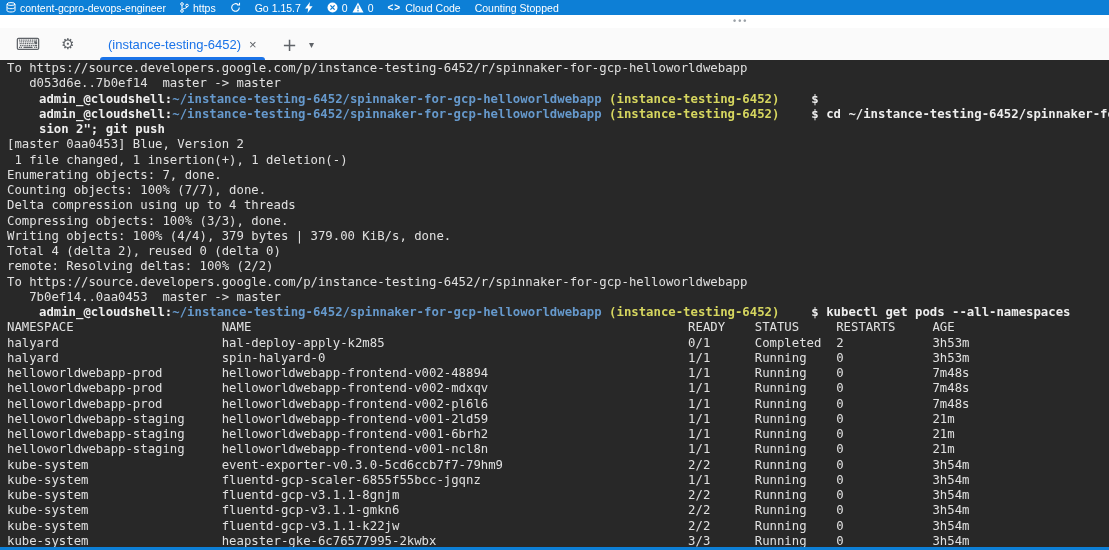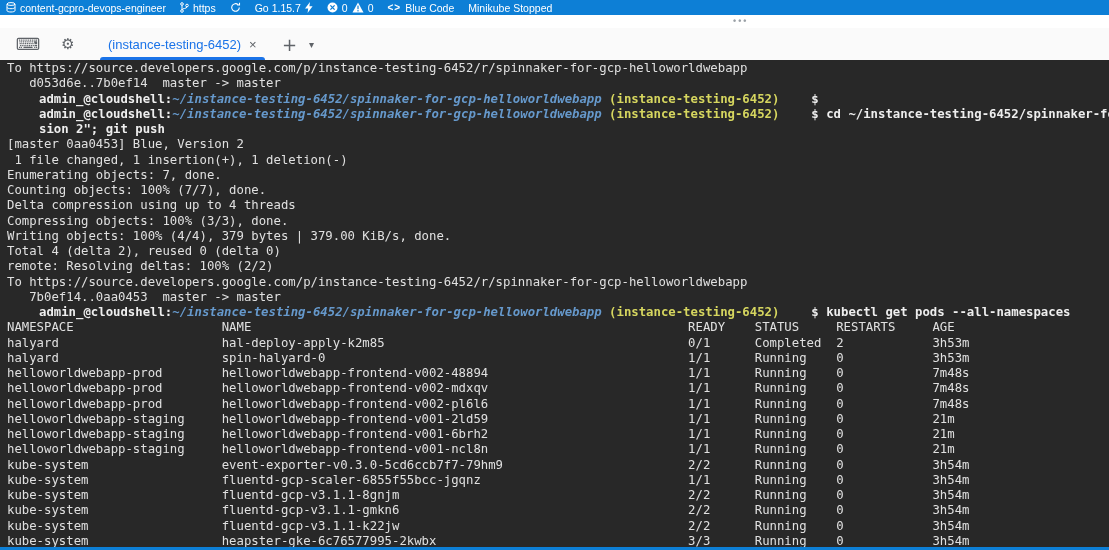--- a/index.html
+++ b/index.html
@@ -42,21 +42,21 @@
 
   
   .terminal {
     position: absolute; top: 60px; left: 0; right: 0; bottom: 0;
     background: var(--term-bg, #282828); color: var(--term-fg, #e0e0e0);
     font-family: "DejaVu Sans Mono", monospace; font-size: 12.3px; line-height: 15.25px;
     padding: 1px 0 0 7px; white-space: pre; overflow: hidden; cursor: text;
   }
   .terminal .tl { white-space: pre; }
   .terminal .u { color: #eeeeee; font-weight: bold; margin-left: 32px; }
-  .terminal .p { color: var(--path-blue, #6699cc); font-weight: bold; font-style: italic; }
+  .terminal .p { color: var(--path-blue, #6699cc); font-weight: bold; }
   .terminal .i { color: var(--inst-yellow, #d6d65f); font-weight: bold; }
 
   
   .bottom-edge { position: absolute; left: 0; right: 0; bottom: 0; height: 3px; background: var(--topbar-blue, #0d7fd6); }
 </style>
 </head>
 <body>
 
 <div class="topbar">
   <span class="item">
@@ -114,24 +114,24 @@
       <svg width="12" height="11" viewBox="0 0 12 11">
           <polygon points="6,0.5 11.5,10.5 0.5,10.5" fill="#ffffff"></polygon>
           <rect x="5.4" y="3.6" width="1.2" height="3.6" fill="var(--topbar-blue,#0d7fd6)"></rect>
           <rect x="5.4" y="8.1" width="1.2" height="1.3" fill="var(--topbar-blue,#0d7fd6)"></rect>
         </svg>
     </span>
     <span>0</span>
   </span>
   <span class="item">
     <span class="codebrackets">&lt;&gt;</span>
-    <span>Blue Code</span>
+    <span>Cloud Code</span>
   </span>
   <span class="item">
-    <span>Minikube Stopped</span>
+    <span>Counting Stopped</span>
   </span>
 </div>
 
 <div class="splitter">
   <span class="handle">•••</span>
 </div>
 
 <div class="toolbar">
   <span class="tool-icon kb">⌨</span>
   <span class="tool-icon gear">⚙</span>

